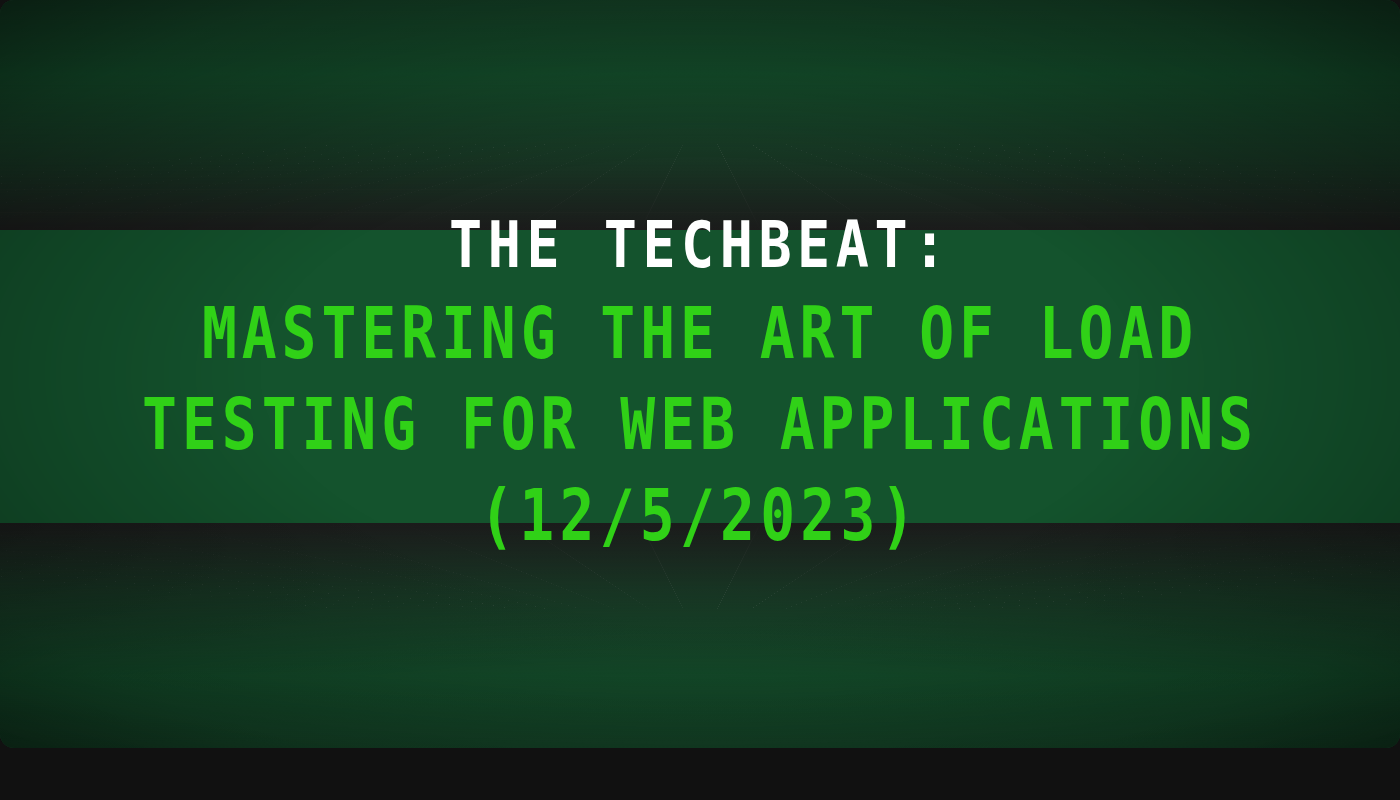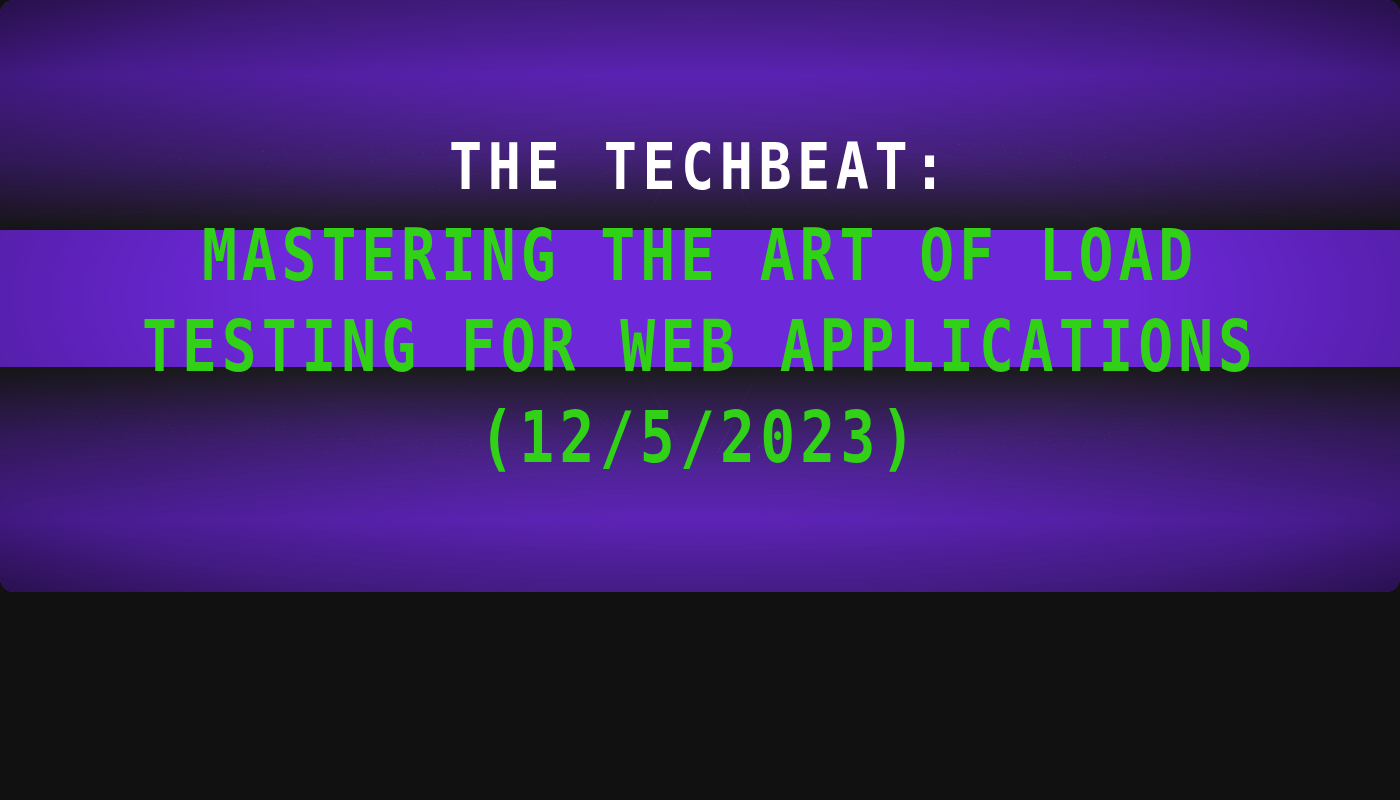--- a/index.html
+++ b/index.html
@@ -6,22 +6,22 @@
 
   html, body {
     width:1400px; height:800px;
     background:#111111;
     overflow:hidden;
     font-family:"DejaVu Sans Mono", monospace;
   }
 
   #stage {
     position:relative;
-    width:1400px; height:592px;
-    background:#6d28d9;
+    width:1400px; height:748px;
+    background:#14532d;
     overflow:hidden;
     border-radius:14px;
   }
 
   
   .grid-zone {
     position:absolute;
     left:-40%;
     width:180%;
     overflow:hidden;

